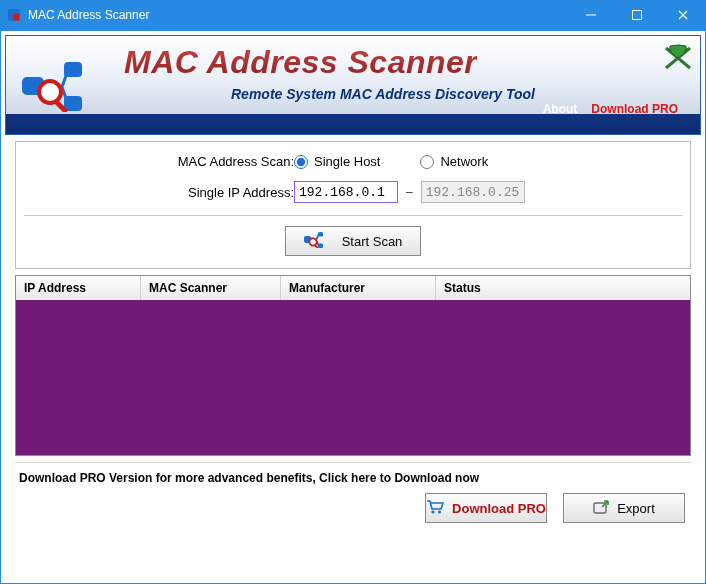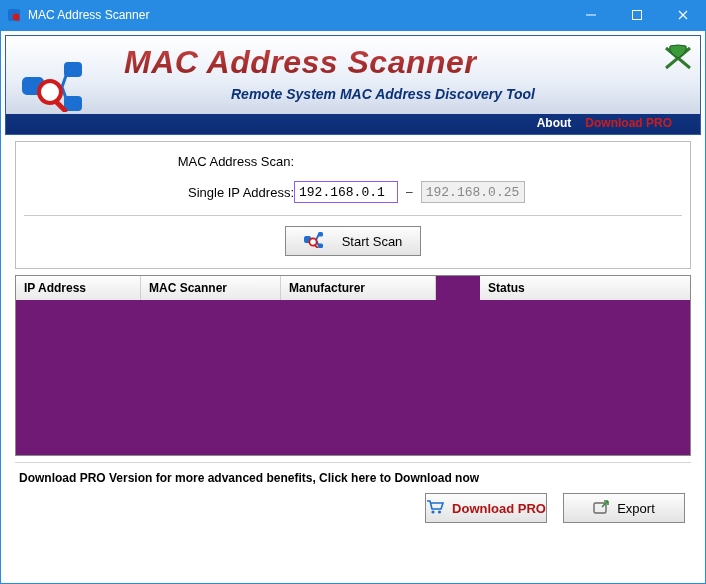--- a/index.html
+++ b/index.html
@@ -12,21 +12,21 @@
 .win-btn { width: 46px; height: 100%; display: flex; align-items: center; justify-content: center; }
 
 .outer { border: 1px solid #288be3; height: 554px; padding: 4px; background: #fff; }
 
 .banner { height: 100px; position: relative; border: 1px solid #2a5faa; background: linear-gradient(#1d4ea3, #0d2c75); overflow: hidden; }
 .banner-top { position: absolute; inset: 0; height: 78px; background: linear-gradient(#fff, #e8eef7 60%, #cfd8e8); }
 .banner-icon { position: absolute; left: 14px; top: 26px; }
 .banner-title { position: absolute; left: 118px; top: 8px; font-family: "Arial Black", Arial, sans-serif; font-size: 32px; font-style: italic; font-weight: 900;
   background: linear-gradient(#c94343, #8a1f1f); -webkit-background-clip: text; background-clip: text; color: transparent; letter-spacing: .5px; }
 .banner-sub { position: absolute; left: 225px; top: 50px; font-size: 14px; font-weight: bold; font-style: italic; color: #0a3279; }
-.banner-strip { position: absolute; left: 0; right: 0; bottom: 0; height: 22px; display: flex; align-items: center; justify-content: flex-end; padding-right: 28px; gap: 14px; }
+.banner-strip { position: absolute; left: 0; right: 0; bottom: 14px; height: 22px; display: flex; align-items: center; justify-content: flex-end; padding-right: 22px; gap: 14px; }
 .banner-strip a { font-size: 12px; font-weight: bold; text-decoration: none; cursor: pointer; }
 .link-about { color: #fff; }
 .link-dlpro { color: #d11a1a; }
 .pirate { position:absolute; right:6px; top:8px; }
 
 .content { padding: 6px 10px 0 10px; }
 .config { border: 1px solid #bdbdbd; padding: 12px 8px 10px 8px; }
 
 .row { display: flex; align-items: center; margin-bottom: 12px; }
 .row-label { width: 270px; text-align: right; font-size: 13px; }
@@ -39,21 +39,21 @@
 .dash { margin: 0 8px; color: #333; }
 
 .hr { border-top: 1px solid #c9c9c9; margin: 6px 0 10px 0; }
 
 .scan-wrap { display:flex; justify-content:center; margin-bottom:2px; }
 .btn { height: 30px; display:flex; align-items:center; gap:16px; padding: 0 18px; border:1px solid #888; background: linear-gradient(#fdfdfd,#e3e3e3); cursor:pointer; font-size:13px; }
 
 .table { margin-top: 6px; border: 1px solid #8a8a8a; height: 181px; background:#701a75; overflow:hidden; }
 .thead { display:flex; height: 24px; }
 .th { border-right: 1px solid #cfcfcf; background: linear-gradient(#fdfdfd,#eaeaea); display:flex; align-items:center; padding: 0 8px; font-weight: bold; font-size:12px; }
-.th:last-child { border-right: none; margin-left: 44px; }
+.th:last-child { border-right: none; }
 
 .footer-msg { padding: 8px 4px 6px 4px; font-size: 12px; font-weight: bold; border-top: 1px solid #d5d5d5; margin-top:6px; cursor:pointer; }
 
 .bottom-btns { display:flex; justify-content:flex-end; gap: 16px; padding: 2px 6px 2px 0; }
 .bbtn { width: 122px; height: 30px; display:flex; align-items:center; justify-content:center; gap:8px; border:1px solid #888; background: linear-gradient(#fdfdfd,#e3e3e3); cursor:pointer; font-size:13px; }
 .red-bold { color:#b01313; font-weight:bold; }
 </style>
 </head>
 <body>
 
@@ -109,20 +109,30 @@
     <div class="banner-strip">
       <a class="link-about">About</a>
       <a class="link-dlpro">Download PRO</a>
     </div>
   </div>
 
   <div class="content">
     <div class="config">
       <div class="row">
         <div class="row-label">MAC Address Scan:</div>
+        <div class="opts">
+          <label class="opt">
+            <input type="radio" name="mode" checked="" style="">
+            <span>Single Host</span>
+          </label>
+          <label class="opt">
+            <input type="radio" name="mode" style="">
+            <span>Network</span>
+          </label>
+        </div>
       </div>
       <div class="row">
         <div class="row-label">Single IP Address:</div>
         <input class="ip-in" value="192.168.0.1" style="">
         <span class="dash">–</span>
         <input class="ip-in disabled" disabled="" value="192.168.0.255" style="">
       </div>
       <div class="hr"></div>
       <div class="scan-wrap">
         <button class="btn">

